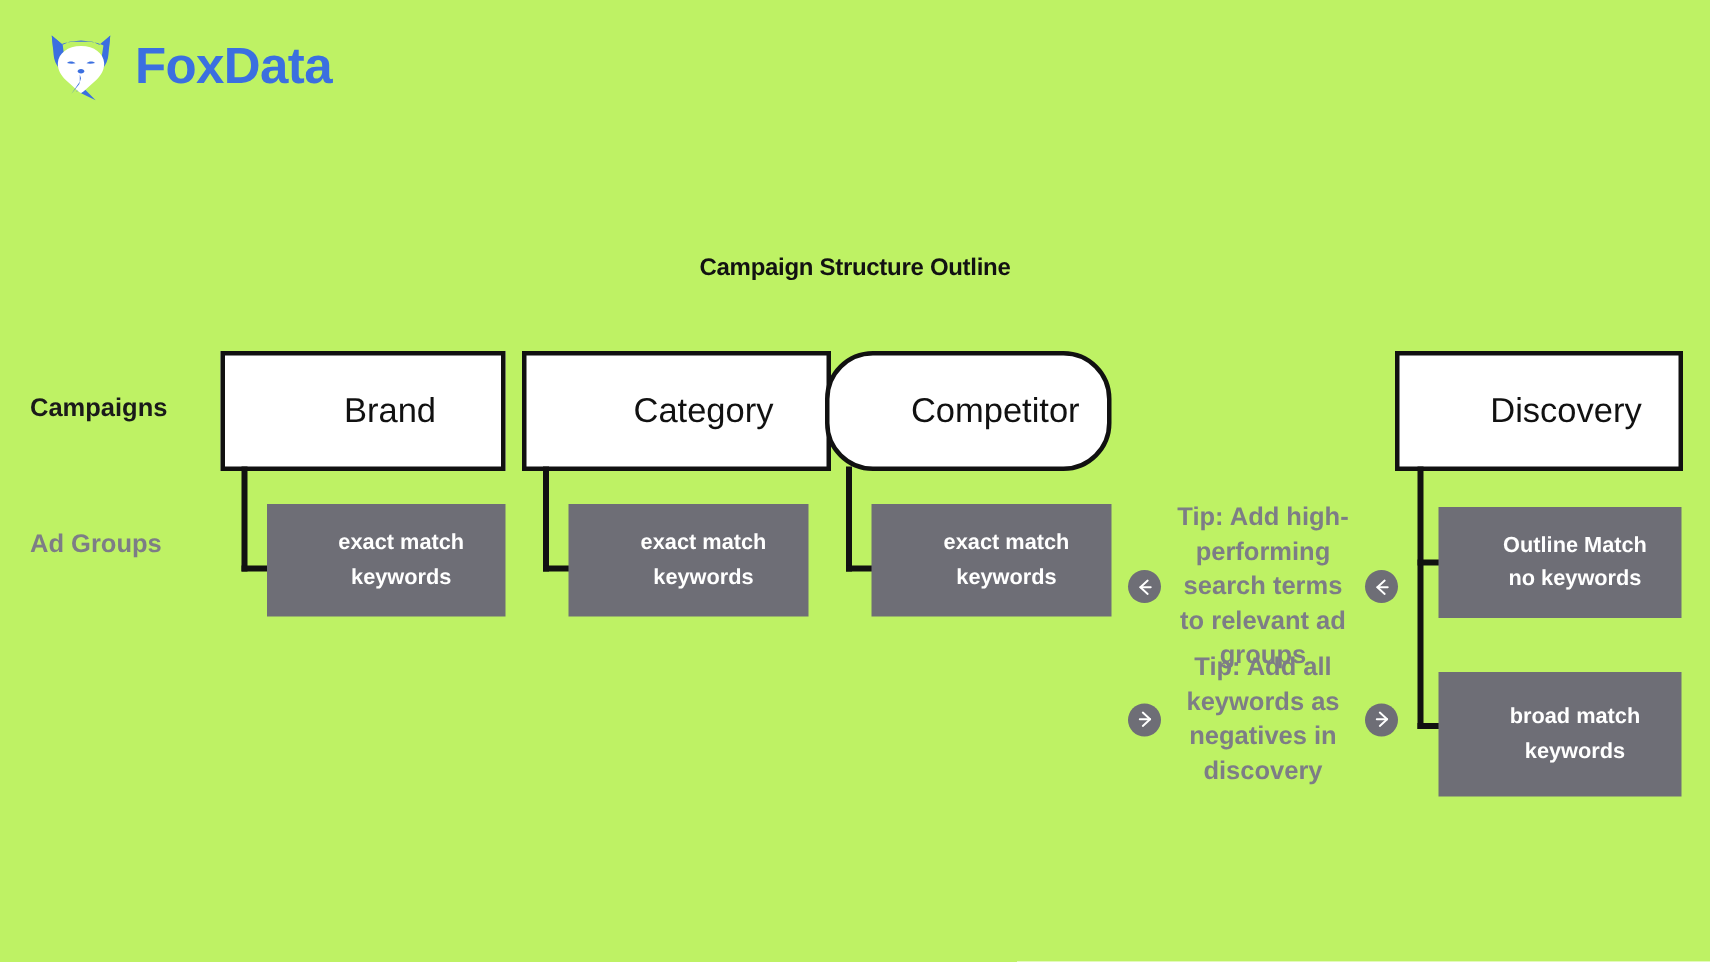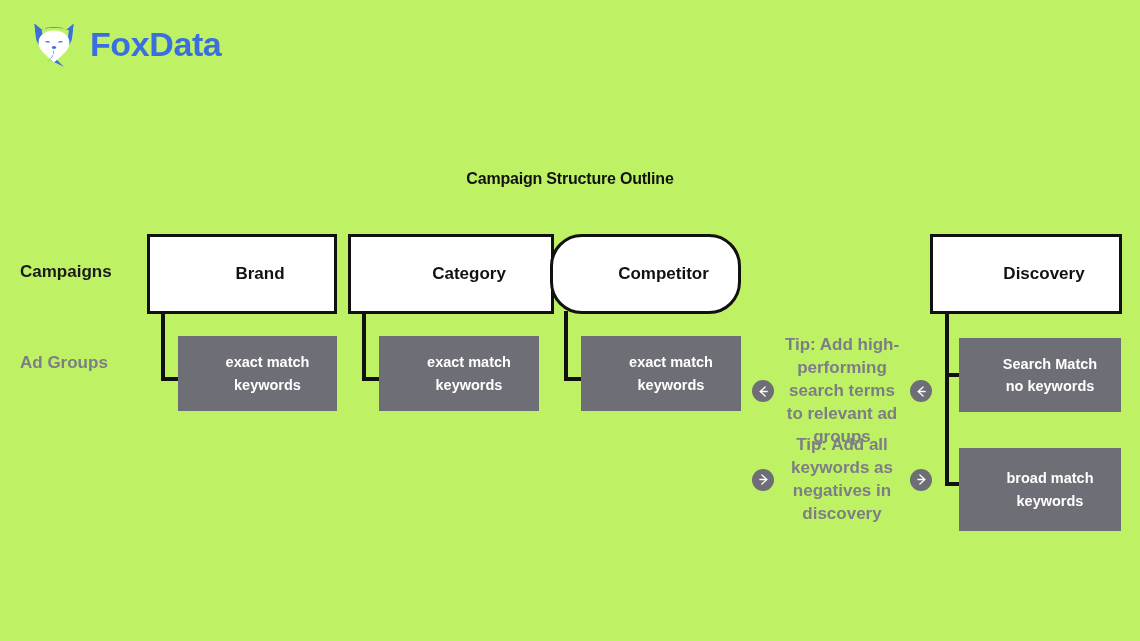--- a/index.html
+++ b/index.html
@@ -82,22 +82,22 @@
     box-sizing: border-box;
     background: #ffffff;
     border: 3px solid #111111;
     display: flex;
     align-items: center;
     justify-content: center;
     height: 80px;
     top: 234px;
   }
   .campaign-box .box-text {
-    font-size: 17px;
-    font-weight: 700;
+    font-size: 23px;
+    font-weight: 400;
     color: #111111;
     text-align: center;
     line-height: 1.2;
     margin-left: 36px;
   }
 
   #campaign-brand      { left: 147px; width: 190px; }
   #campaign-category   { left: 348px; width: 206px; align-items: center; }
   #campaign-competitor { left: 550px; width: 191px; border-radius: 32px; }
   #campaign-discovery  { left: 930px; width: 192px; }
@@ -229,21 +229,21 @@
 
   <div class="campaign-box" id="campaign-discovery">
     <span class="box-text">Discovery</span>
   </div>
   <div class="connector v" style="left:945px; top:311px; height:175px;"></div>
   <div class="connector h" style="left:945px; top:373px; width:20px;"></div>
   <div class="connector h" style="left:945px; top:482px; width:20px;"></div>
 
   <div class="adgroup-box" id="adgroup-search">
     <span class="box-text">
-      <span>Search Match</span><br>
+      <span>Outline Match</span><br>
       <span>no keywords</span>
     </span>
   </div>
   <div class="adgroup-box" id="adgroup-broad">
     <span class="box-text">
       <span>broad match</span><br>
       <span>keywords</span>
     </span>
   </div>
 

